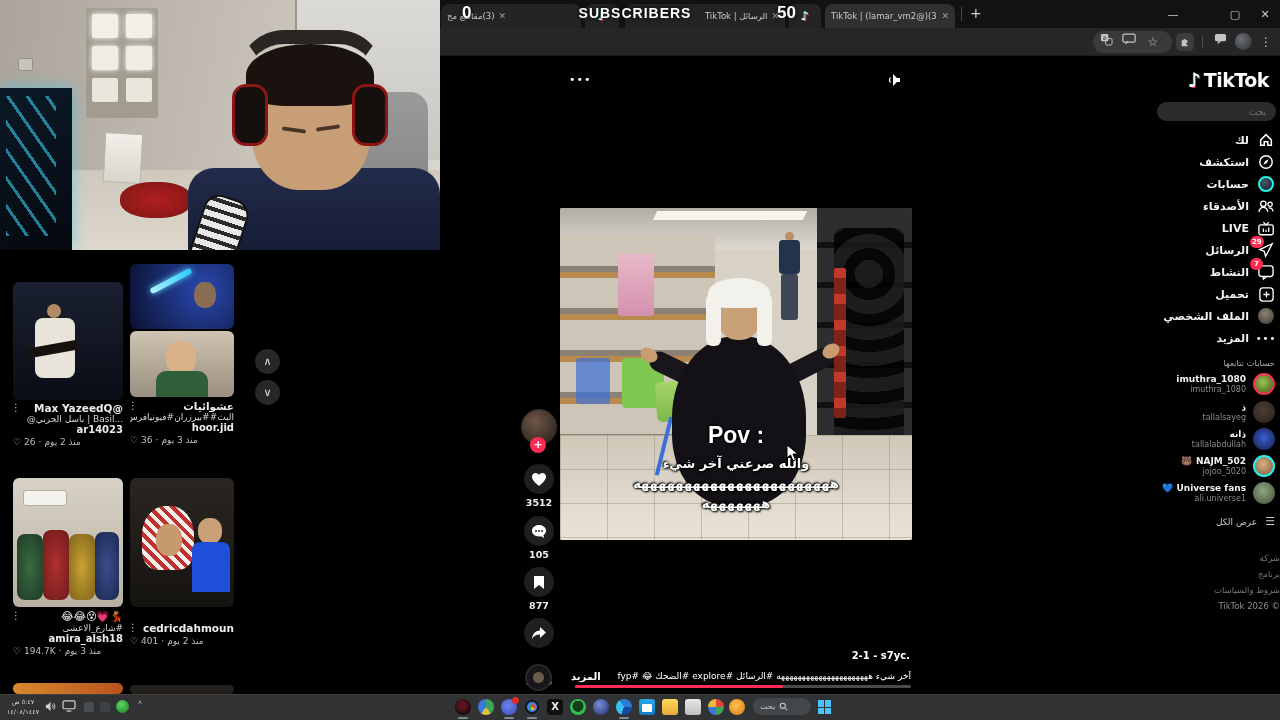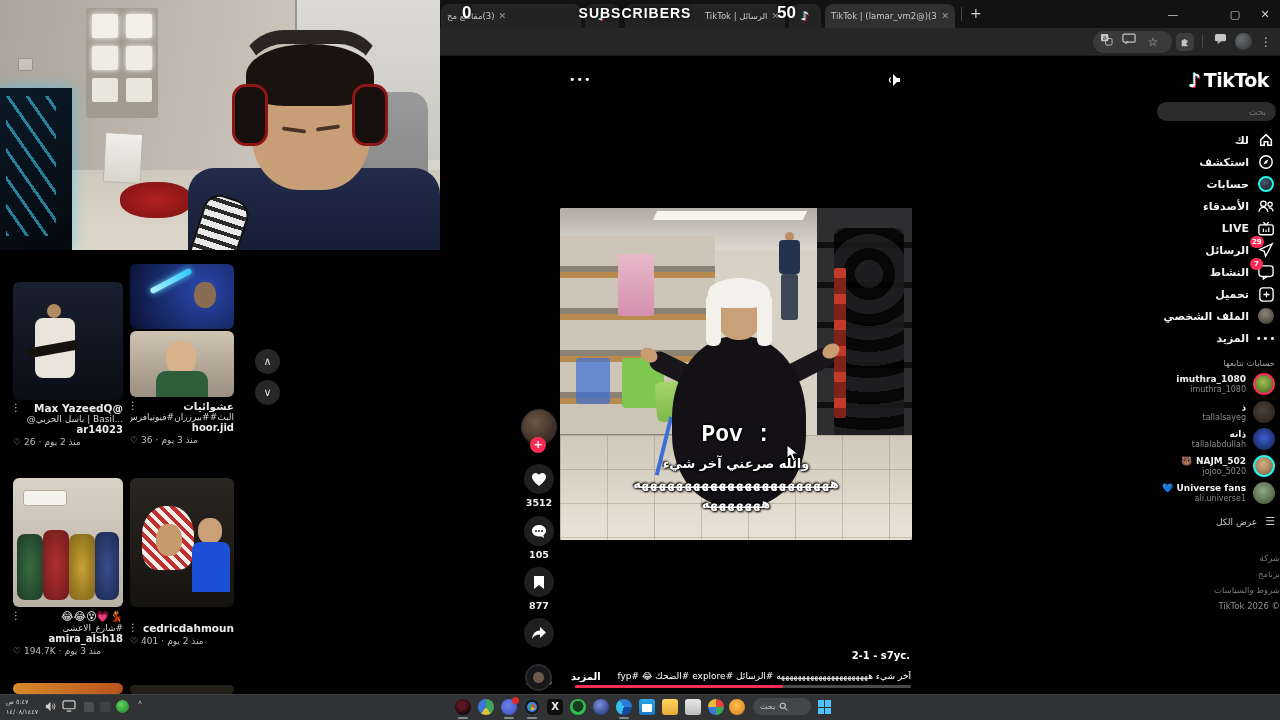--- a/index.html
+++ b/index.html
@@ -161,21 +161,21 @@
   <div class="abs" style="left:86px;top:158px;width:86px;height:20px;background:#18161a;border-radius:10px;transform:rotate(26deg)"></div>
   <div class="abs" style="left:186px;top:156px;width:92px;height:20px;background:#18161a;border-radius:10px;transform:rotate(-27deg)"></div>
   <div class="abs" style="left:80px;top:140px;width:18px;height:14px;background:#c99c72;border-radius:50%;transform:rotate(30deg)"></div>
   <div class="abs" style="left:262px;top:136px;width:18px;height:14px;background:#c99c72;border-radius:50%;transform:rotate(-30deg)"></div>
   <div class="abs" style="left:112px;top:128px;width:134px;height:170px;background:#131116;border-radius:48% 48% 42% 42%"></div>
   <div class="abs" style="left:157px;top:84px;width:44px;height:48px;background:#c9a178;border-radius:46%"></div>
   <div class="abs" style="left:148px;top:70px;width:62px;height:30px;background:#f3f1ec;border-radius:50% 50% 30% 30%"></div>
   <div class="abs" style="left:146px;top:86px;width:15px;height:52px;background:#f3f1ec;border-radius:6px"></div>
   <div class="abs" style="left:197px;top:86px;width:15px;height:52px;background:#f3f1ec;border-radius:6px"></div>
 
-  <div class="vidtxt" style="top:214px;font-size:23px;font-family:Liberation Mono, monospace">Pov :</div>
+  <div class="vidtxt" style="top:214px;font-size:23px;font-family:Liberation Sans, sans-serif">Pov :</div>
   <div class="vidtxt" style="top:248px;font-size:13px;direction:rtl">والله صرعني آخر شيء</div>
   <div class="vidtxt" style="top:288px;font-size:13px;direction:rtl;letter-spacing:1px">هههههههه</div>
   <div class="vidtxt" style="top:268px;font-size:13px;direction:rtl;letter-spacing:1px">هههههههههههههههههههههههه</div>
 </div>
 
 <div class="abs" style="left:786px;top:444px;z-index:60">
   <svg width="13" height="18" viewBox="0 0 13 18">
       <path d="M1 1 L1 14 L4.5 11 L7 17 L9.5 16 L7 10 L12 10 Z" fill="#fff" stroke="#000" stroke-width="1"></path>
     </svg>
 </div>
@@ -478,21 +478,21 @@
 </div>
 
 <div class="thumb" style="left:13px;top:683px;width:110px;height:11px;background:linear-gradient(90deg,#d98a2c,#b8521e)"></div>
 <div class="thumb" style="left:130px;top:685px;width:104px;height:9px;background:#23201c"></div>
 
 <div class="chev" style="top:349px">∧</div>
 <div class="chev" style="top:380px">∨</div>
 
 <div class="abs taskbar"></div>
 
-<div class="abs" style="left:6px;top:697px;width:34px;text-align:left;color:#d8d8d8;font-size:6.5px;line-height:1.55">
+<div class="abs" style="left:6px;top:697px;width:34px;text-align:center;color:#d8d8d8;font-size:6.5px;line-height:1.55">
   <div>٥:٤٧ ص</div>
   <div>١٤/٠٨/١٤٤٧</div>
 </div>
 <div class="abs" style="left:44px;top:700px">
   <svg width="13" height="13" viewBox="0 0 14 14">
       <path d="M7 2 L4 5 H2 v4 h2 l3 3 z" fill="#d0d0d0"></path>
       <path d="M9 5 q1.6 2 0 4 M10.6 3.6 q2.6 3.4 0 6.8" stroke="#d0d0d0" fill="none" stroke-width="1"></path>
     </svg>
 </div>
 <div class="abs" style="left:62px;top:700px">

